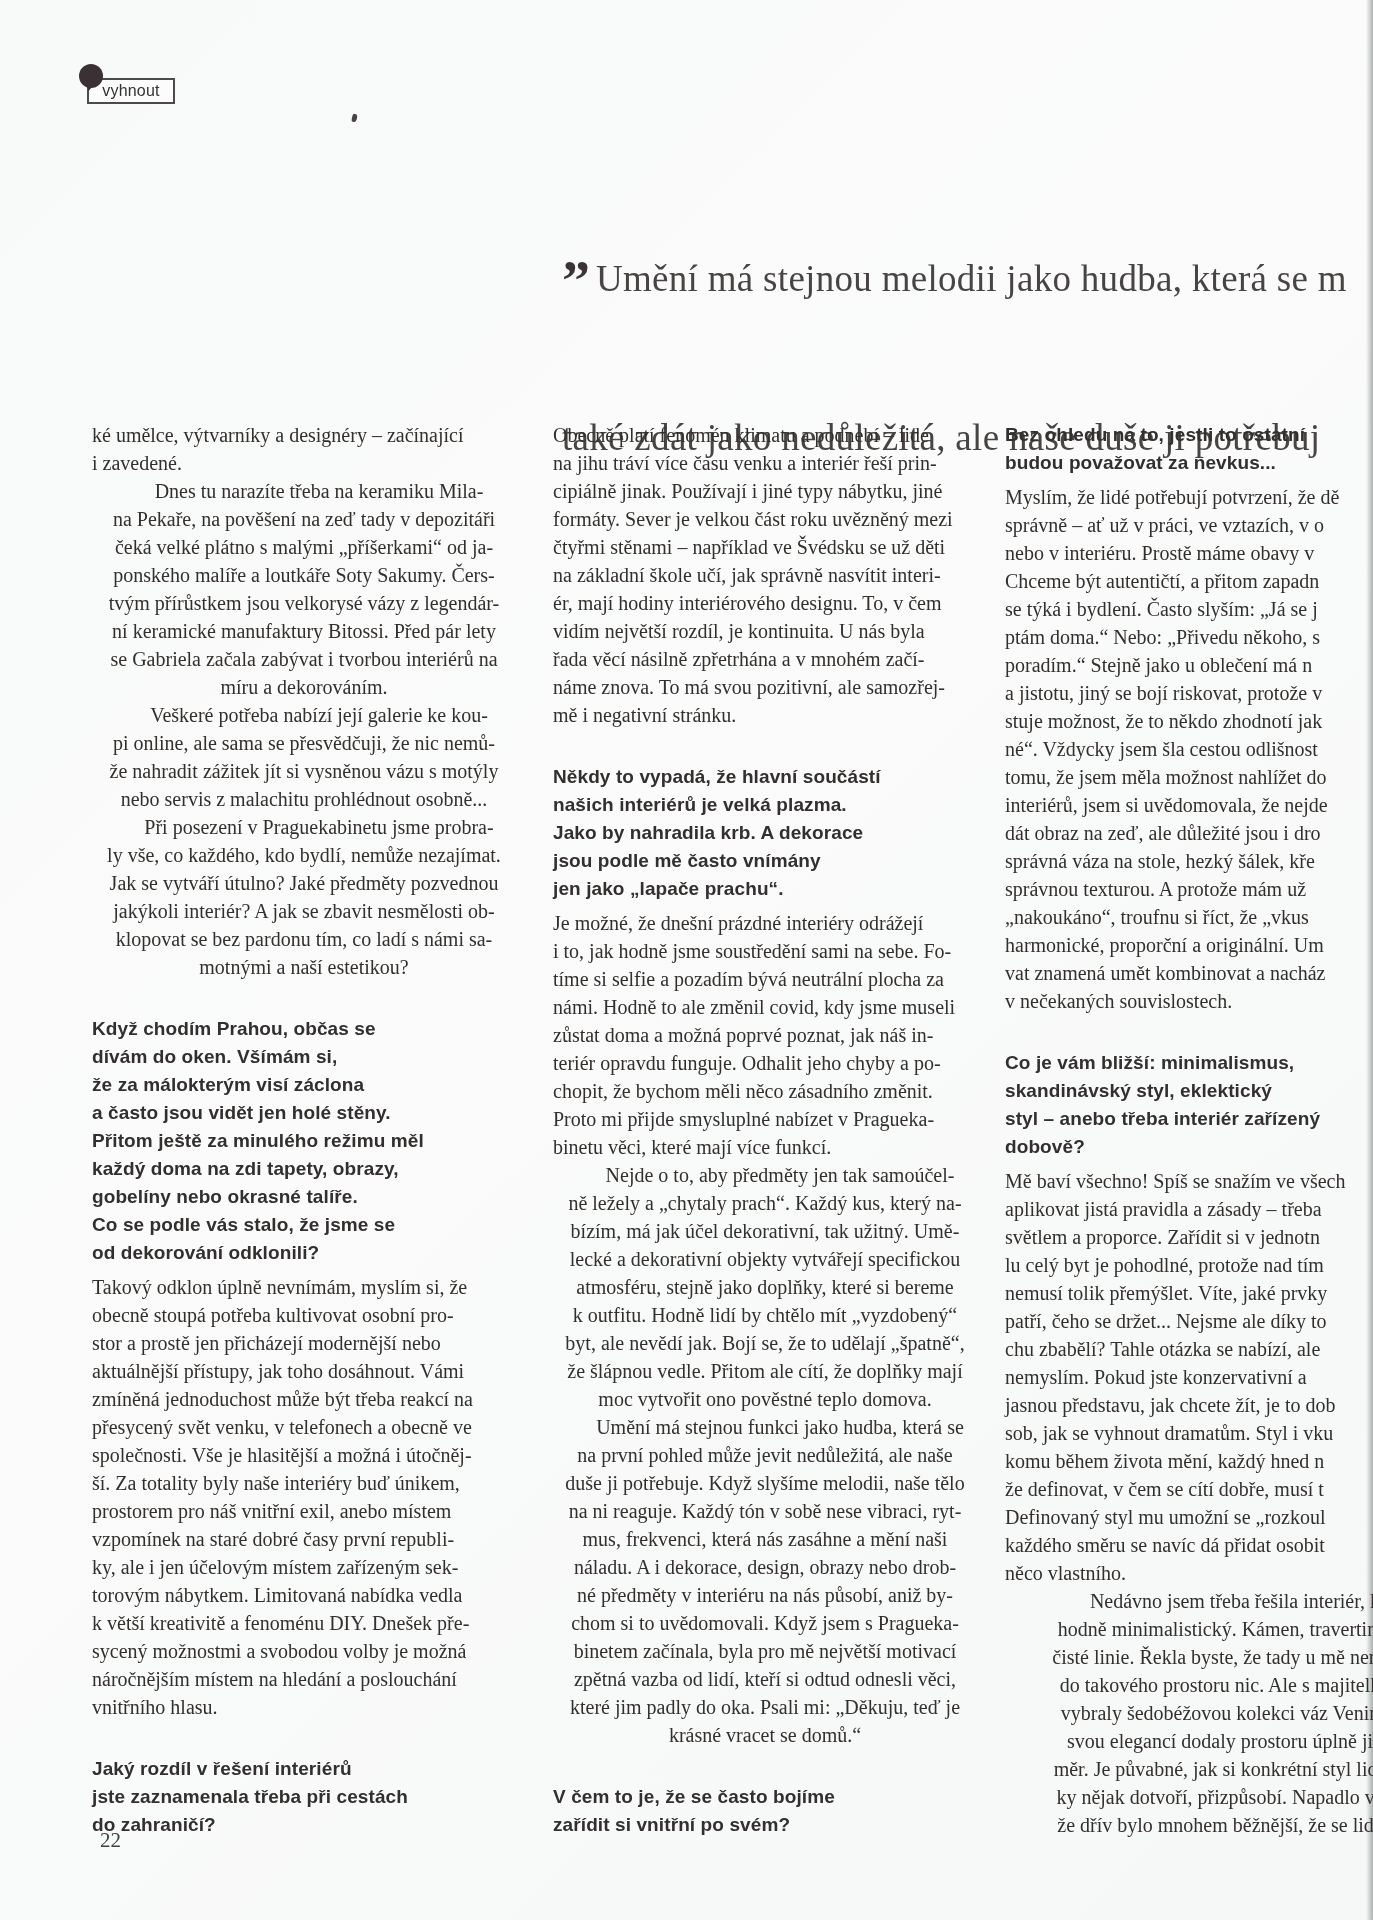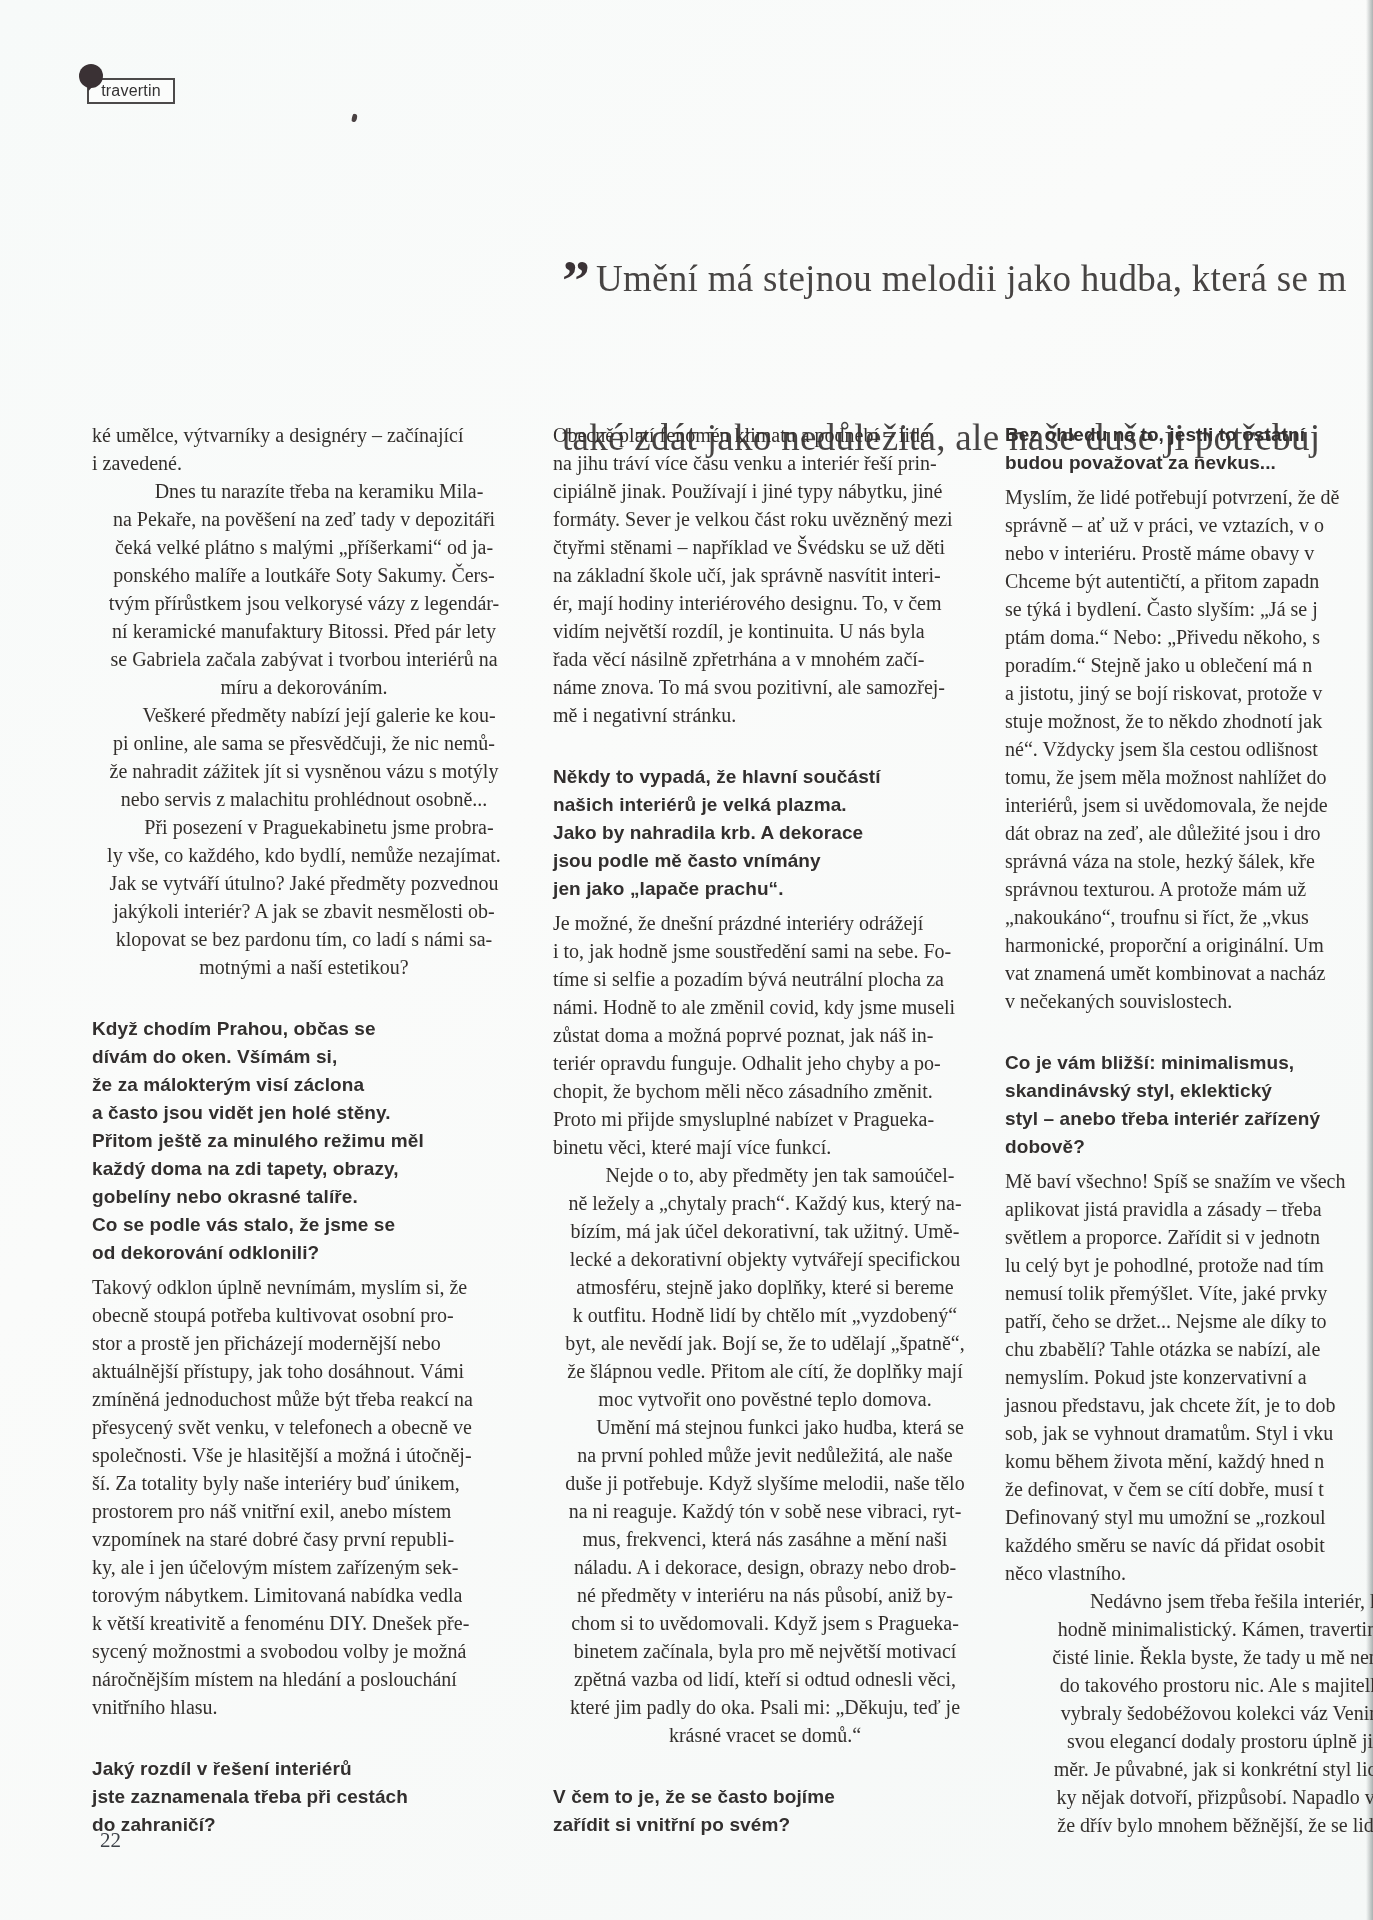--- a/index.html
+++ b/index.html
@@ -68,42 +68,42 @@
   }
 </style>
 </head>
 <body>
 
 <div class="page">
   <div class="edge-strip"></div>
 
   <div class="badge">
     <span class="badge-dot"></span>
-    <span class="badge-label">travertin</span>
+    <span class="badge-label">vyhnout</span>
   </div>
 
   <div class="speck"></div>
 
   <div class="pullquote">
     <div class="pq-line"><span class="pq-mark">”</span><span>Umění má stejnou melodii jako hudba, která se m</span></div>
     <div class="pq-line">také zdát jako nedůležitá, ale naše duše ji potřebuj</div>
   </div>
 
   <div class="col col1">
       <div class="block para">ké umělce, výtvarníky a designéry – začínající
 i zavedené.</div>
       <div class="block para indent">Dnes tu narazíte třeba na keramiku Mila-
 na Pekaře, na pověšení na zeď tady v depozitáři
 čeká velké plátno s malými „příšerkami“ od ja-
 ponského malíře a loutkáře Soty Sakumy. Čers-
 tvým přírůstkem jsou velkorysé vázy z legendár-
 ní keramické manufaktury Bitossi. Před pár lety
 se Gabriela začala zabývat i tvorbou interiérů na
 míru a dekorováním.</div>
-      <div class="block para indent">Veškeré předměty nabízí její galerie ke kou-
+      <div class="block para indent">Veškeré potřeba nabízí její galerie ke kou-
 pi online, ale sama se přesvědčuji, že nic nemů-
 že nahradit zážitek jít si vysněnou vázu s motýly
 nebo servis z malachitu prohlédnout osobně...</div>
       <div class="block para indent">Při posezení v Praguekabinetu jsme probra-
 ly vše, co každého, kdo bydlí, nemůže nezajímat.
 Jak se vytváří útulno? Jaké předměty pozvednou
 jakýkoli interiér? A jak se zbavit nesmělosti ob-
 klopovat se bez pardonu tím, co ladí s námi sa-
 motnými a naší estetikou?</div>
       <div class="block question">Když chodím Prahou, občas se

